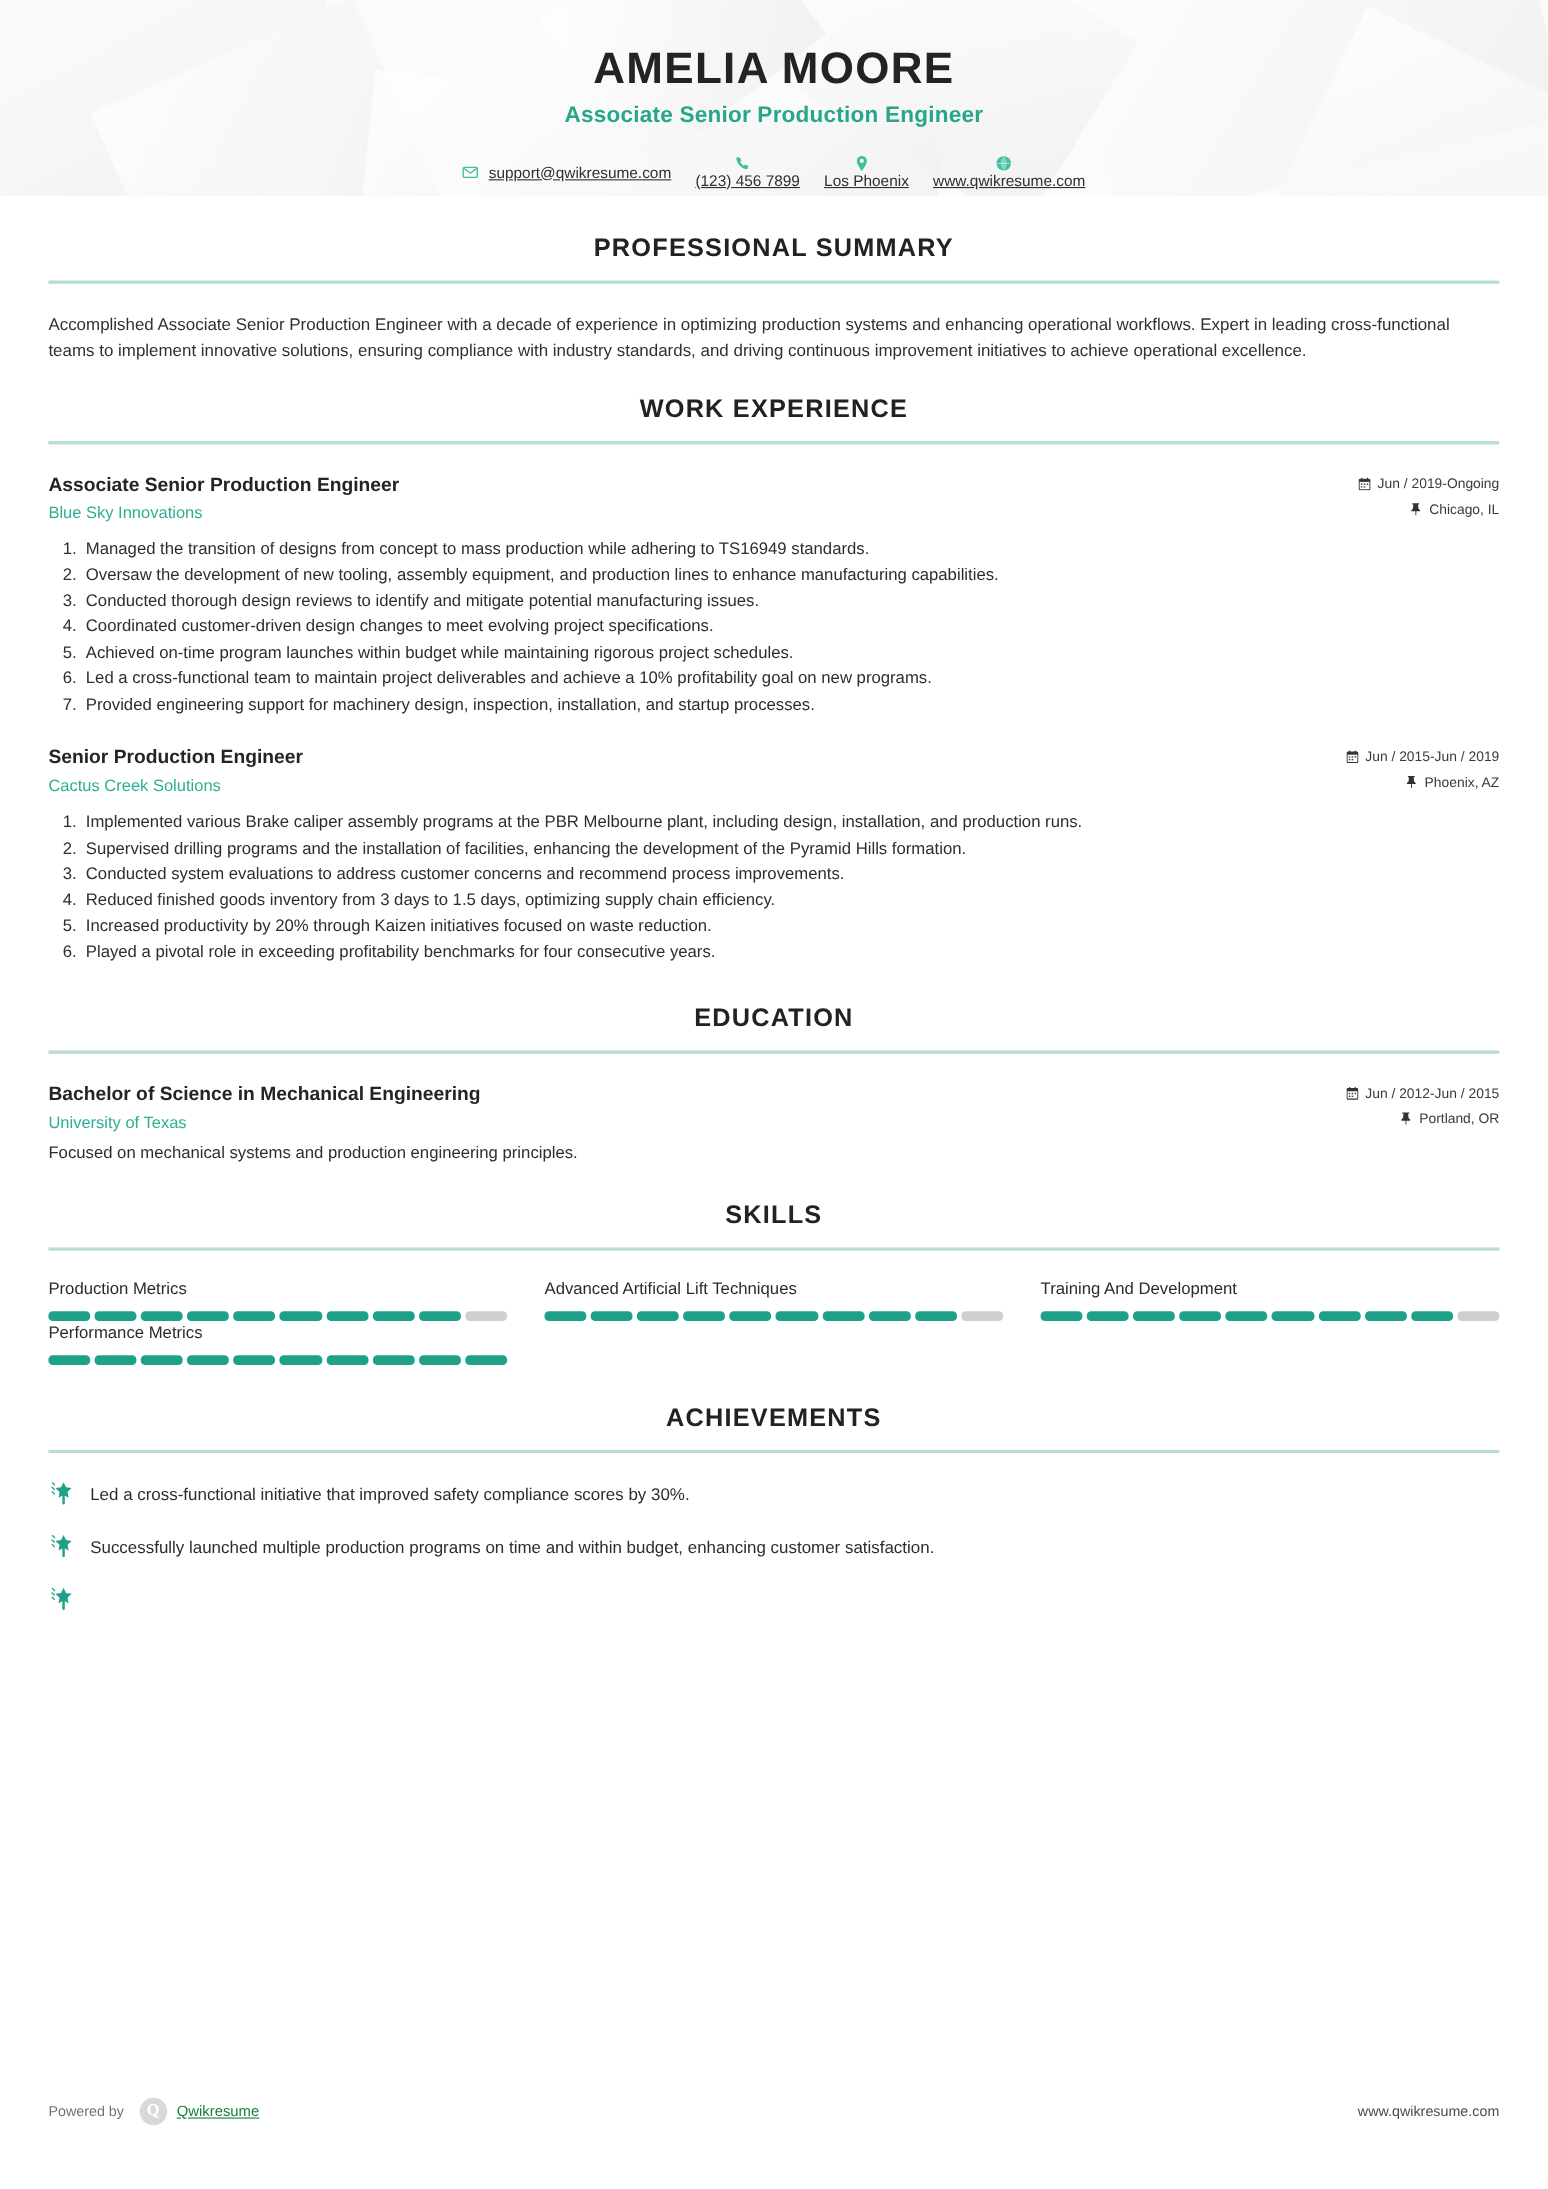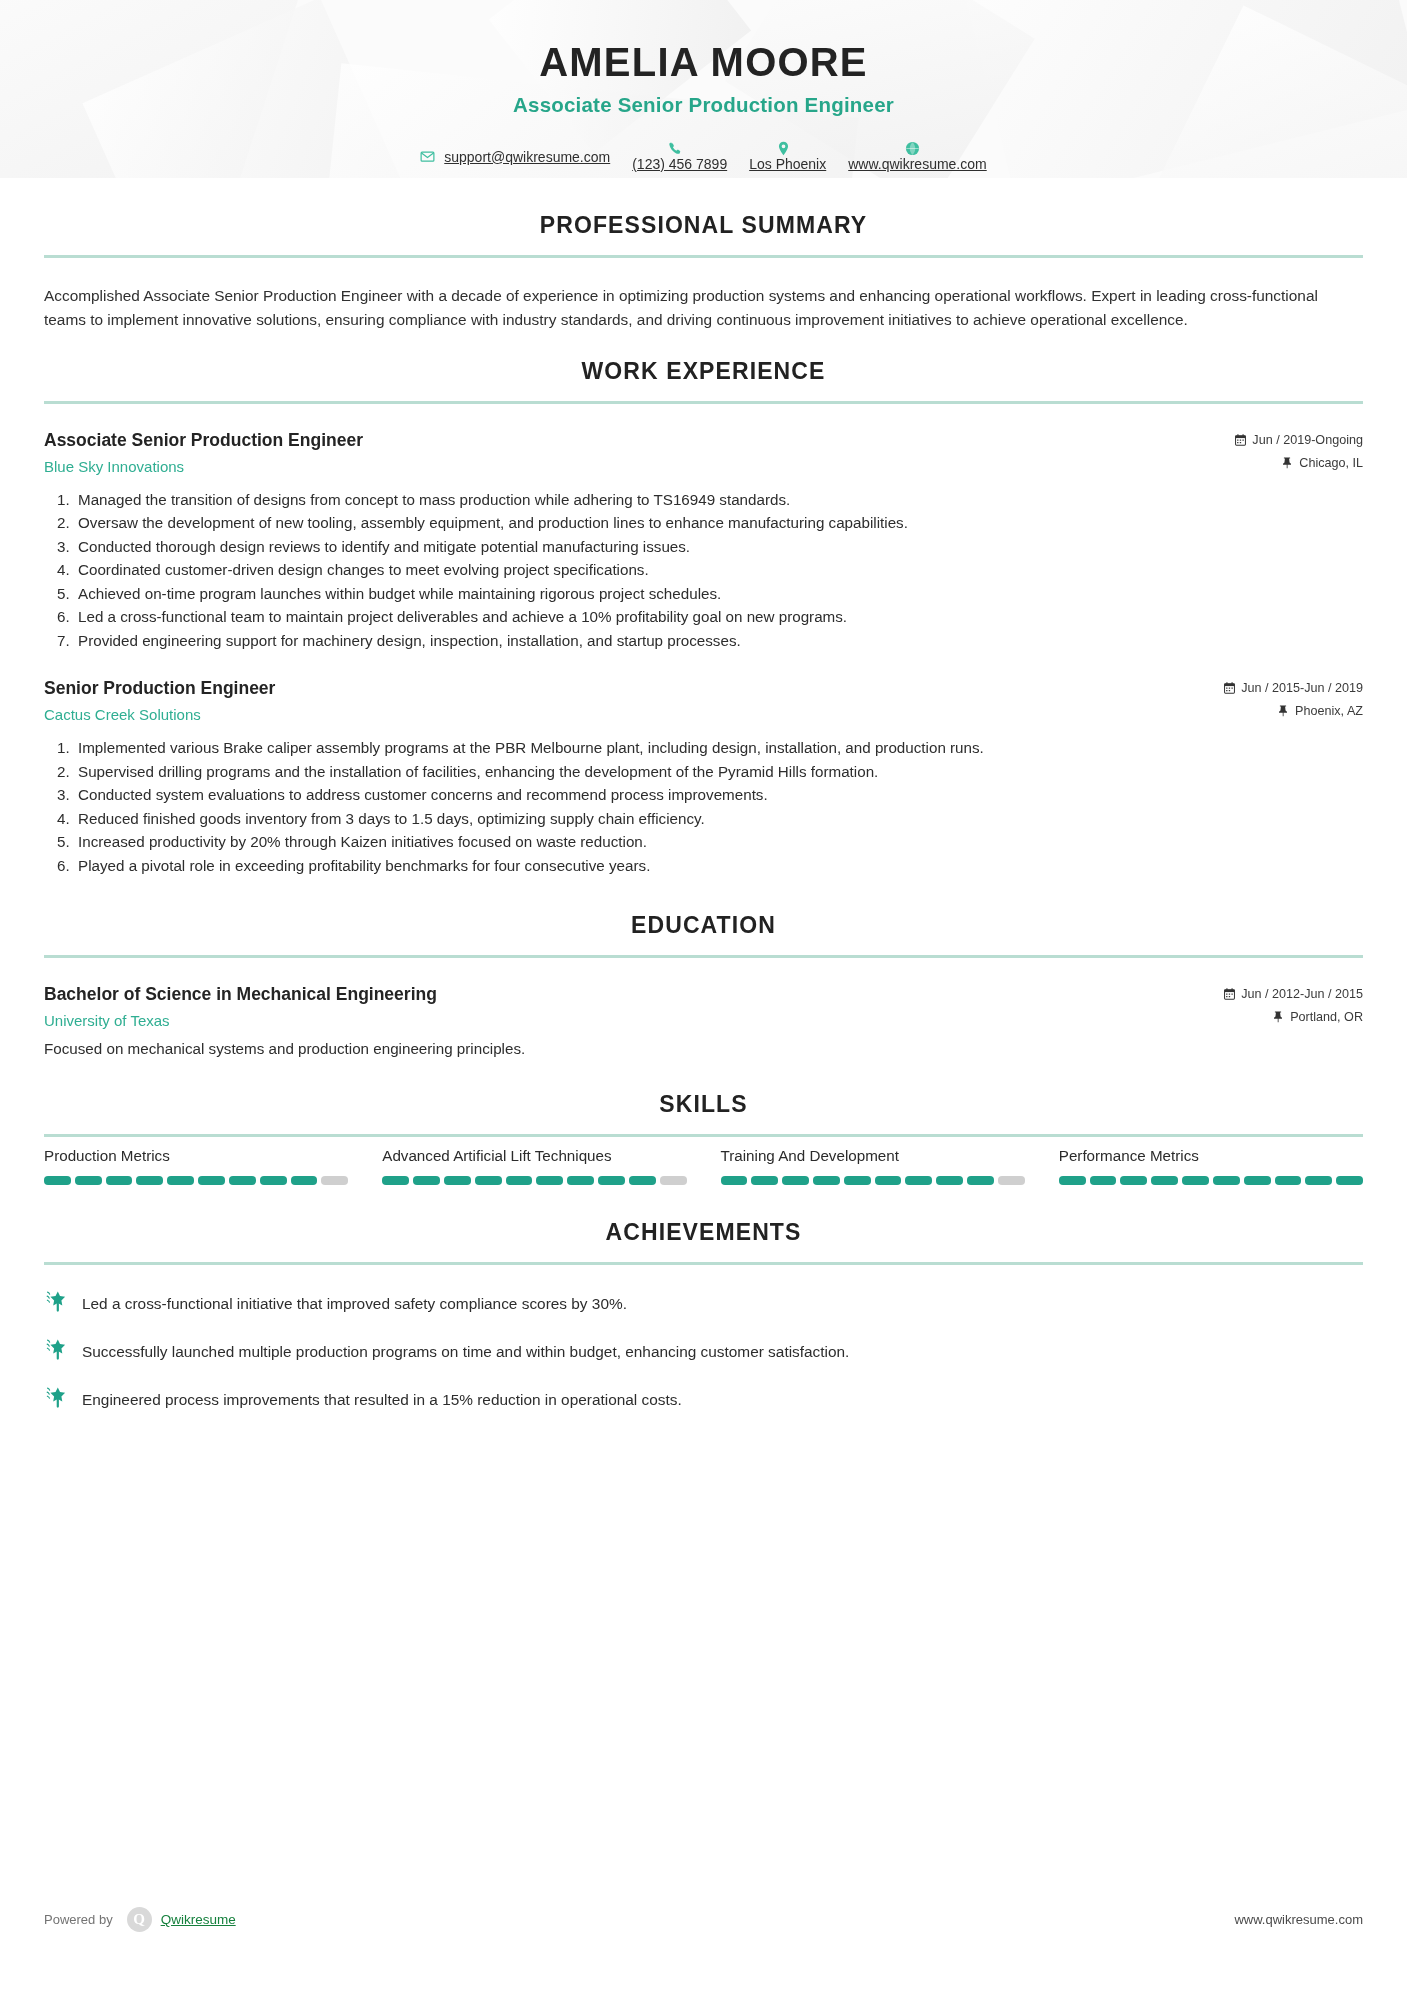--- a/index.html
+++ b/index.html
@@ -165,23 +165,23 @@
 
   .edu-note {
     margin-top: 11px;
     font-size: 15.2px;
     color: #2d2d2d;
   }
 
   
   .skills-grid {
     display: grid;
-    grid-template-columns: repeat(4, 1fr);
+    grid-template-columns: repeat(3, 1fr);
     column-gap: 34px;
-    margin-top: 8px;
+    margin-top: 24px;
   }
   .skill-name {
     font-size: 15.2px;
     color: #2b2b2b;
     line-height: 1.4;
     min-height: 22px;
   }
   .skill-bar {
     display: flex;
     gap: 4px;
@@ -564,21 +564,20 @@
           <span class="ach-txt">Successfully launched multiple production programs on time and within budget, enhancing customer satisfaction.</span>
         </div>
         <div class="ach-row">
           <span class="ach-ico">
             <svg width="24" height="24" viewBox="0 0 24 24" fill="currentColor">
               <path d="M13.8 2.4l2.2 4.7 5.1.7-3.7 3.6.9 5.1-4.5-2.4-4.6 2.4.9-5.1-3.7-3.6 5.1-.7z"></path>
               <path d="M3.6 3.1c1 .3 1.7 1 2 2M3.2 7.1c1 .3 1.7 1 2 2M3.4 11.2c1 .3 1.7 1 2 2" stroke="currentColor" stroke-width="1.2" fill="none" stroke-linecap="round"></path>
               <path d="M13.8 14.4v7.2" stroke="currentColor" stroke-width="2.2" stroke-linecap="round"></path>
             </svg>
           </span>
-          <span class="ach-txt">Engineered process improvements that resulted in a 15% reduction in operational costs.</span>
         </div>
       </div>
     </section>
 
   </div>
 
   <div class="footer">
     <div class="footer-left">
       <span class="powered">Powered by</span>
       <span class="qlogo">Q</span>

